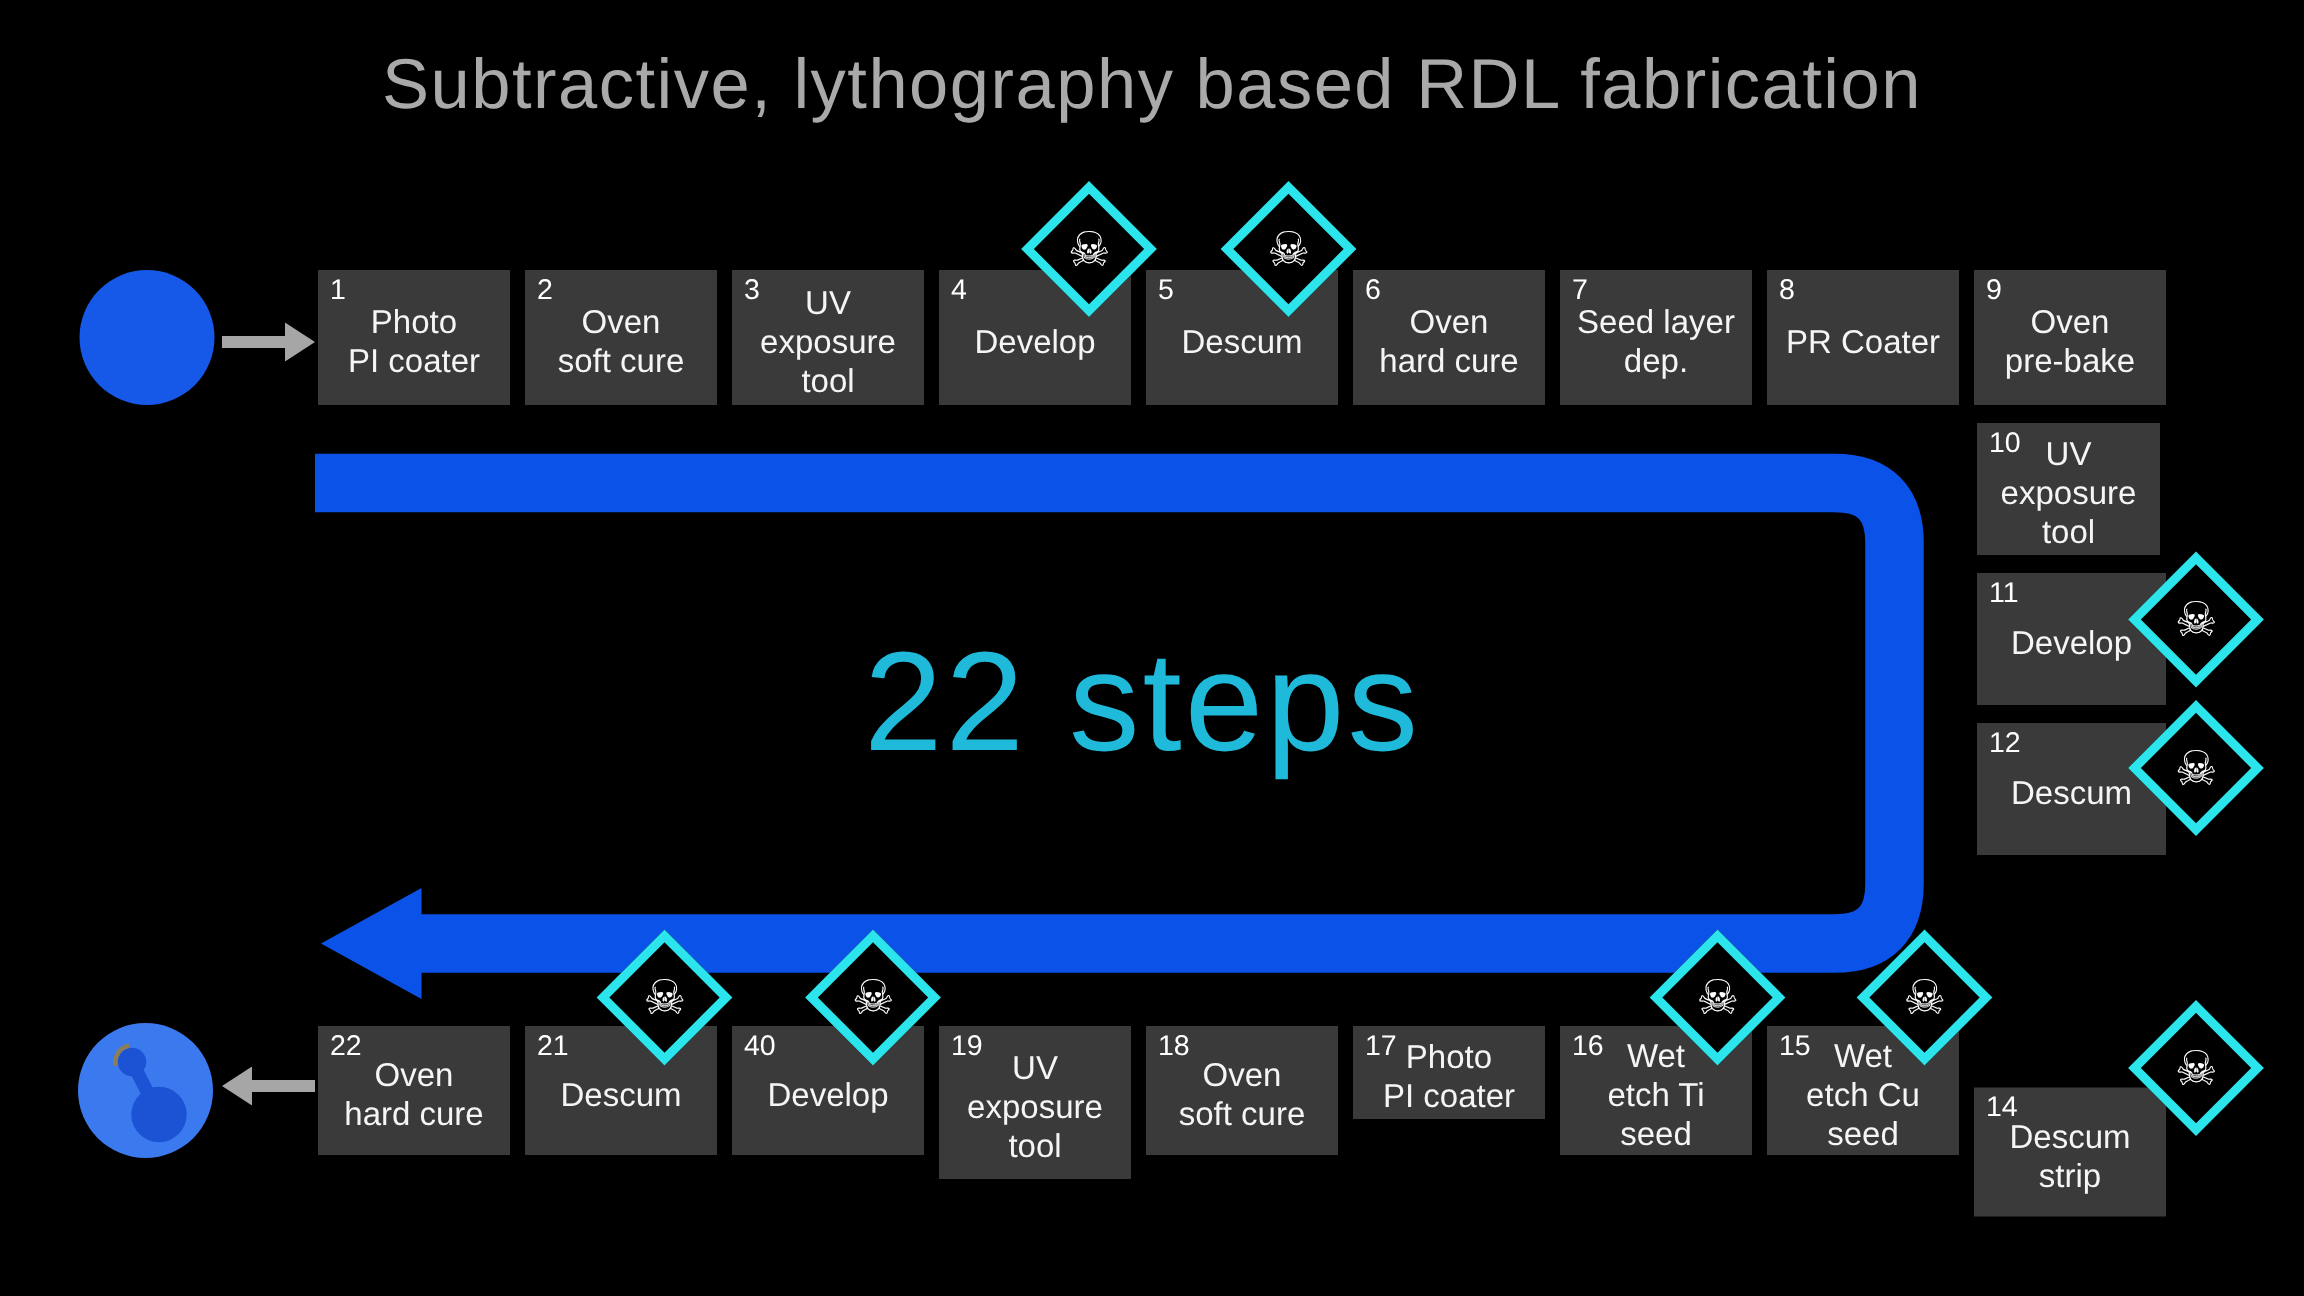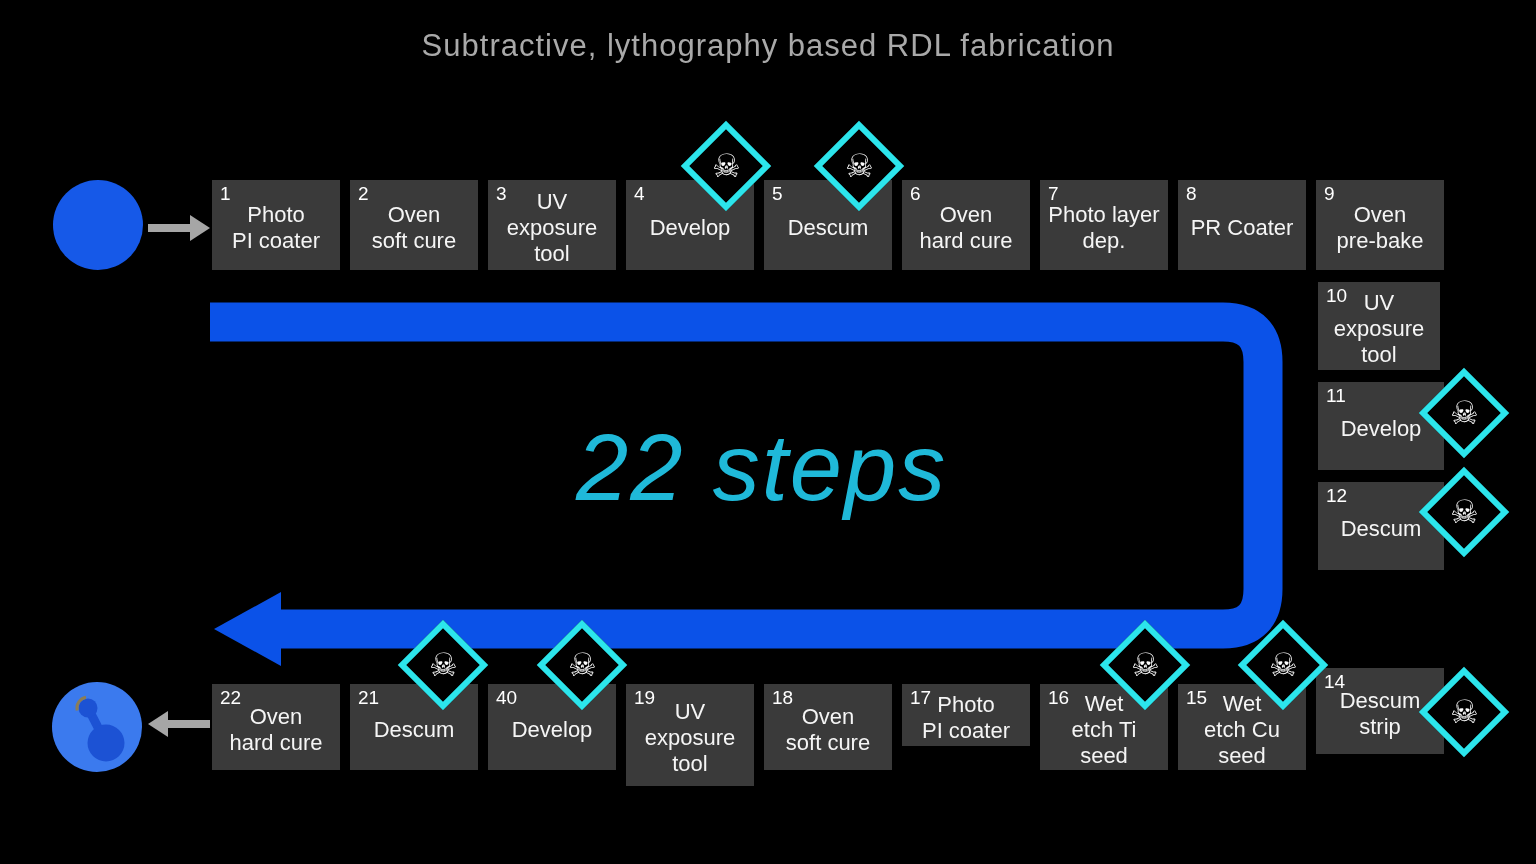--- a/index.html
+++ b/index.html
@@ -2,21 +2,21 @@
 <html><head>
 <meta charset="utf-8">
 <style>
   html,body{margin:0;padding:0;background:#000;}
   .canvas{
     position:relative;width:1536px;height:864px;background:#000;overflow:hidden;
     font-family:"Liberation Sans","DejaVu Sans",sans-serif;
   }
   .title{
     position:absolute;top:28px;left:0;width:100%;text-align:center;
-    font-size:31px;font-weight:300;color:#a9a9a9;letter-spacing:1px;
+    font-size:47px;font-weight:300;color:#a9a9a9;letter-spacing:1px;
   }
   .step-box{
     position:absolute;background:#3a3a3a;color:#f5f5f5;z-index:3;
     display:flex;align-items:center;justify-content:center;
   }
   .step-num{
     position:absolute;top:3px;left:8px;font-size:19px;color:#fff;
   }
   .step-label{
     white-space:pre-line;text-align:center;font-size:22px;line-height:1.18;
@@ -26,21 +26,21 @@
     position:absolute;width:52px;height:52px;background:#000;
     border:6px solid #2ce5ec;transform:rotate(45deg);z-index:4;
     display:flex;align-items:center;justify-content:center;box-sizing:content-box;
   }
   .hazard .glyph{
     transform:rotate(-45deg);color:#fff;font-size:32px;line-height:1;
     font-family:"DejaVu Sans",sans-serif;
   }
   .center-steps{
     position:absolute;left:576px;top:414px;z-index:2;
-    font-size:94px;font-weight:300;color:#1fb9d9;letter-spacing:2px;font-style:italic;
+    font-size:94px;font-weight:300;color:#1fb9d9;letter-spacing:2px;
   }
   .flow-svg{position:absolute;left:0;top:0;z-index:1;}
   .marker{position:absolute;z-index:2;}
   .gray-arrow{position:absolute;z-index:2;}
 </style>
 </head>
 <body>
 
 <div class="canvas">
 
@@ -97,21 +97,21 @@
     <span class="step-num">5</span>
     <span class="step-label">Descum</span>
   </div>
   <div class="step-box" style="left:902px;top:180px;width:128px;height:90px">
     <span class="step-num">6</span>
     <span class="step-label">Oven
 hard cure</span>
   </div>
   <div class="step-box" style="left:1040px;top:180px;width:128px;height:90px">
     <span class="step-num">7</span>
-    <span class="step-label">Photo layer
+    <span class="step-label">Seed layer
 dep.</span>
   </div>
   <div class="step-box" style="left:1178px;top:180px;width:128px;height:90px">
     <span class="step-num">8</span>
     <span class="step-label">PR Coater</span>
   </div>
   <div class="step-box" style="left:1316px;top:180px;width:128px;height:90px">
     <span class="step-num">9</span>
     <span class="step-label">Oven
 pre-bake</span>
@@ -166,21 +166,21 @@
     <span class="step-label">Wet
 etch Ti
 seed</span>
   </div>
   <div class="step-box" style="left:1178px;top:684px;width:128px;height:86px">
     <span class="step-num">15</span>
     <span class="step-label">Wet
 etch Cu
 seed</span>
   </div>
-  <div class="step-box" style="left:1316px;top:668px;width:128px;height:86px">
+  <div class="step-box" style="left:1316px;top:725px;width:128px;height:86px">
     <span class="step-num">14</span>
     <span class="step-label">Descum strip</span>
   </div>
 
   <div class="hazard" style="left:694px;top:134px">
       <span class="glyph">☠</span>
     </div>
   <div class="hazard" style="left:827px;top:134px">
       <span class="glyph">☠</span>
     </div>

